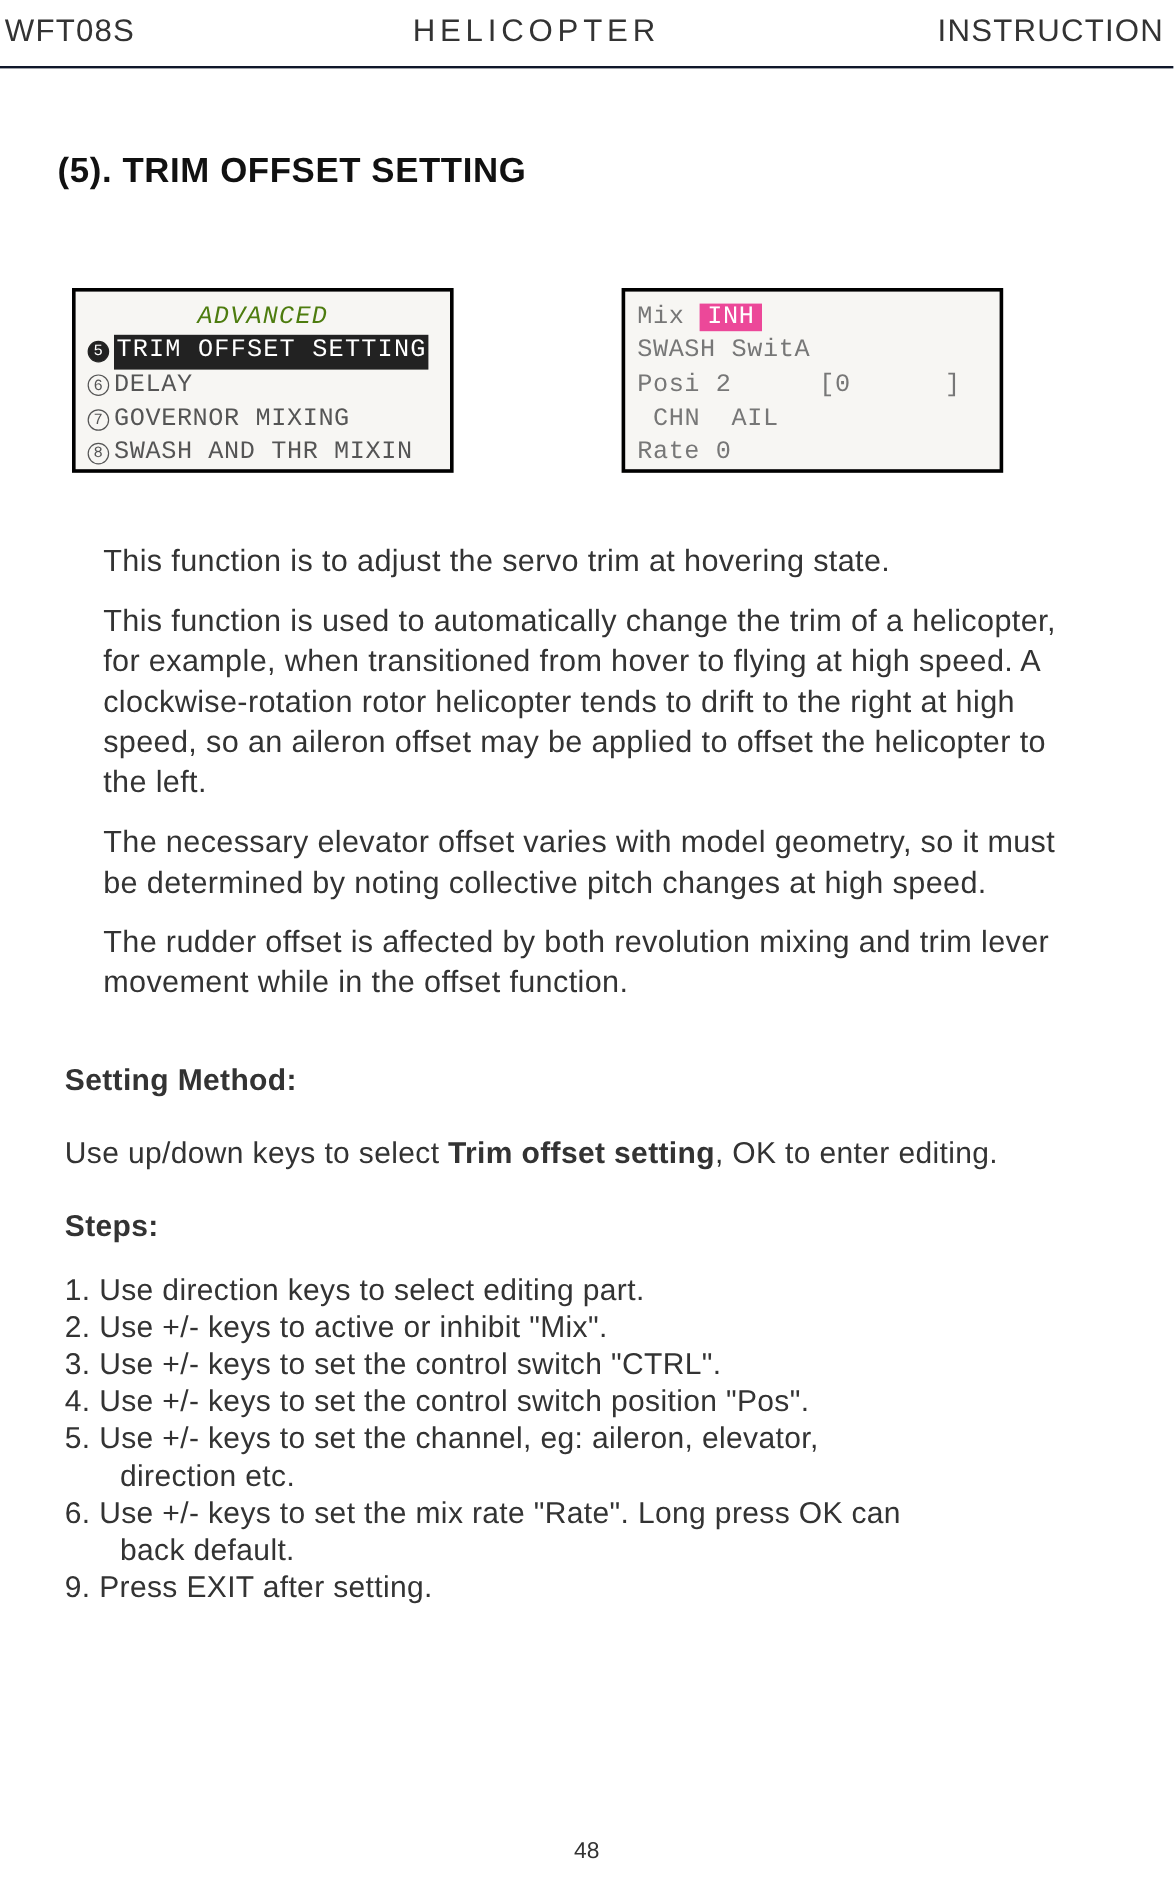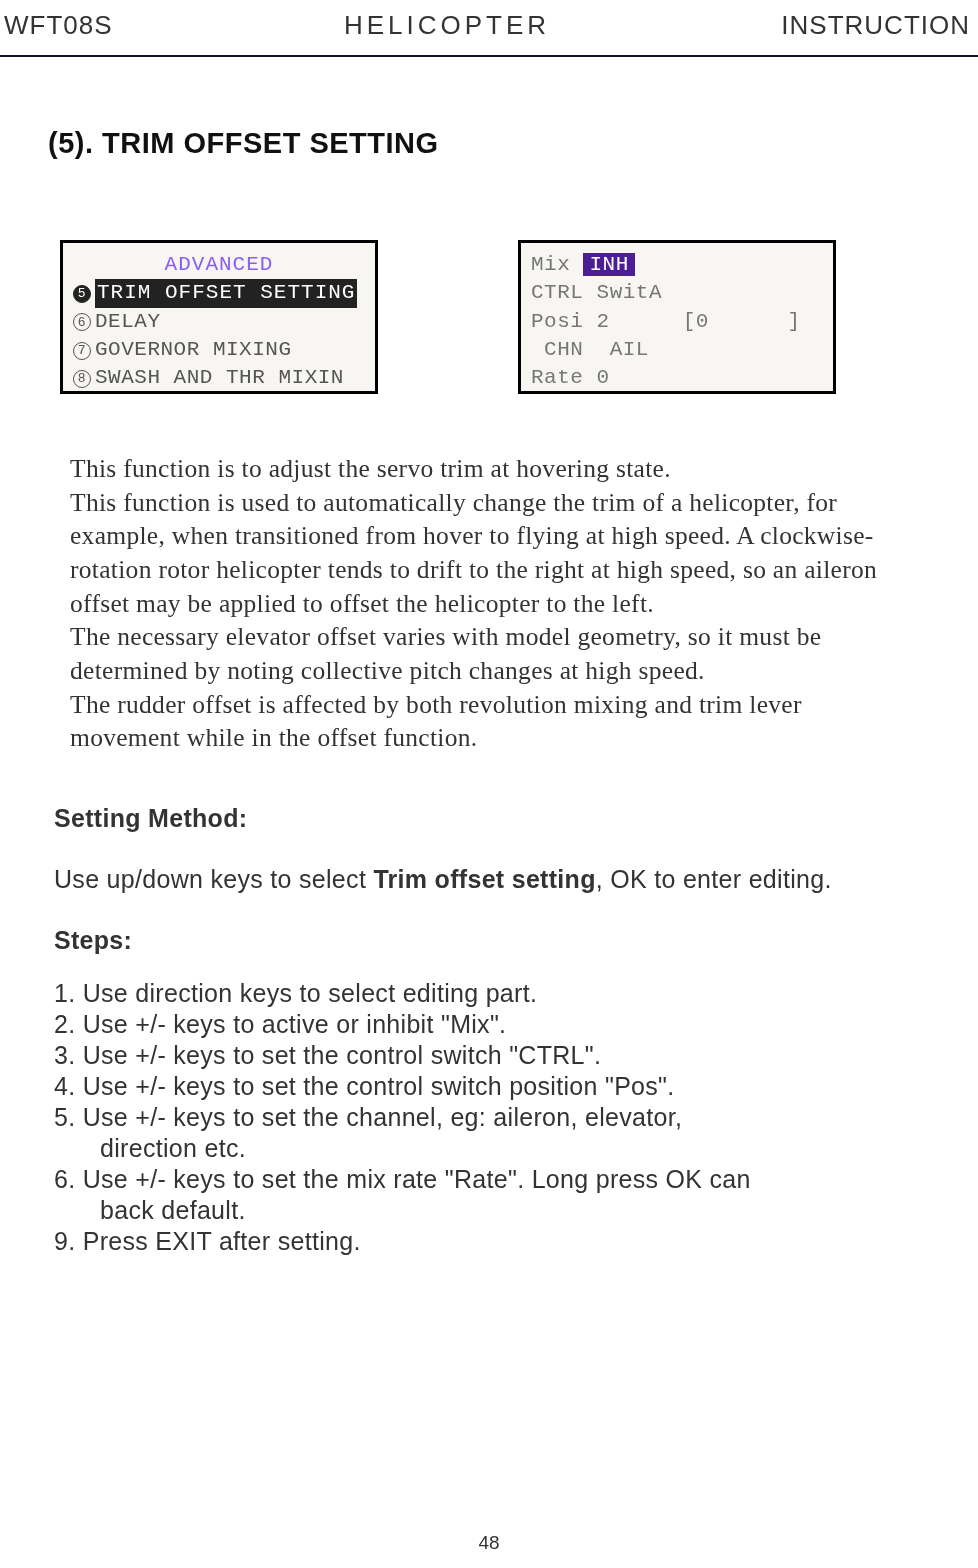--- a/index.html
+++ b/index.html
@@ -52,21 +52,22 @@
       padding: 8px 10px;
       font-family: "Courier New", monospace;
       font-size: 21px;
       line-height: 1.35;
       color: #555;
       position: relative;
     }
     .screen .title-row {
       text-align: center;
       letter-spacing: 1px;
-      color: #8b5cf6;
+      color: #4d7c0f;
+      font-style: italic;
     }
     .screen .selected-row {
       background: #222;
       color: #fff;
       display: inline-block;
       padding: 0 2px;
       letter-spacing: 1px;
     }
     .screen .circ {
       display: inline-flex;
@@ -82,32 +83,32 @@
       color: #555;
     }
     .screen .circ-dark {
       background: #222;
       color: #fff;
       border-color: #222;
     }
     .screen .row { white-space: nowrap; letter-spacing: 0.5px; }
     .screen2 .row { color: #777; }
     .screen2 .inh {
-      background: #4c1d95; color: #fff;
+      background: #ec4899; color: #fff;
       padding: 0 6px;
     }
     .screen2 .bracket { margin-left: 60px; }
     .body-text {
       font-size: 25.5px;
       line-height: 1.32;
       letter-spacing: 0.3px;
       color: #333;
       padding: 0 14px 0 24px;
     }
-    .body-text p { margin: 0; font-family: Liberation Serif, serif; }
+    .body-text p { margin: 16px; }
     .lower {
       font-size: 25px;
       line-height: 1.24;
       letter-spacing: 0.3px;
       color: #333;
       padding: 0 8px 0 8px;
       margin-top: 48px;
     }
     .lower .bold { font-weight: bold; }
     .lower p { margin: 0; }
@@ -155,21 +156,21 @@
         <span class="circ">8</span><span>SWASH AND THR MIXIN</span>
       </div>
     </div>
 
     <div class="screen screen2">
       <div class="row">
         <span>Mix</span>
         <span class="inh">INH</span>
       </div>
       <div class="row">
-        <span>CTRL</span>
+        <span>SWASH</span>
         <span>SwitA</span>
       </div>
       <div class="row">
         <span>Posi</span>
         <span>2</span>
         <span class="bracket">[0</span>&nbsp;&nbsp;&nbsp;&nbsp;&nbsp;&nbsp;<span>]</span>
       </div>
       <div class="row">
         &nbsp;<span>CHN</span>&nbsp;&nbsp;<span>AIL</span>
       </div>

